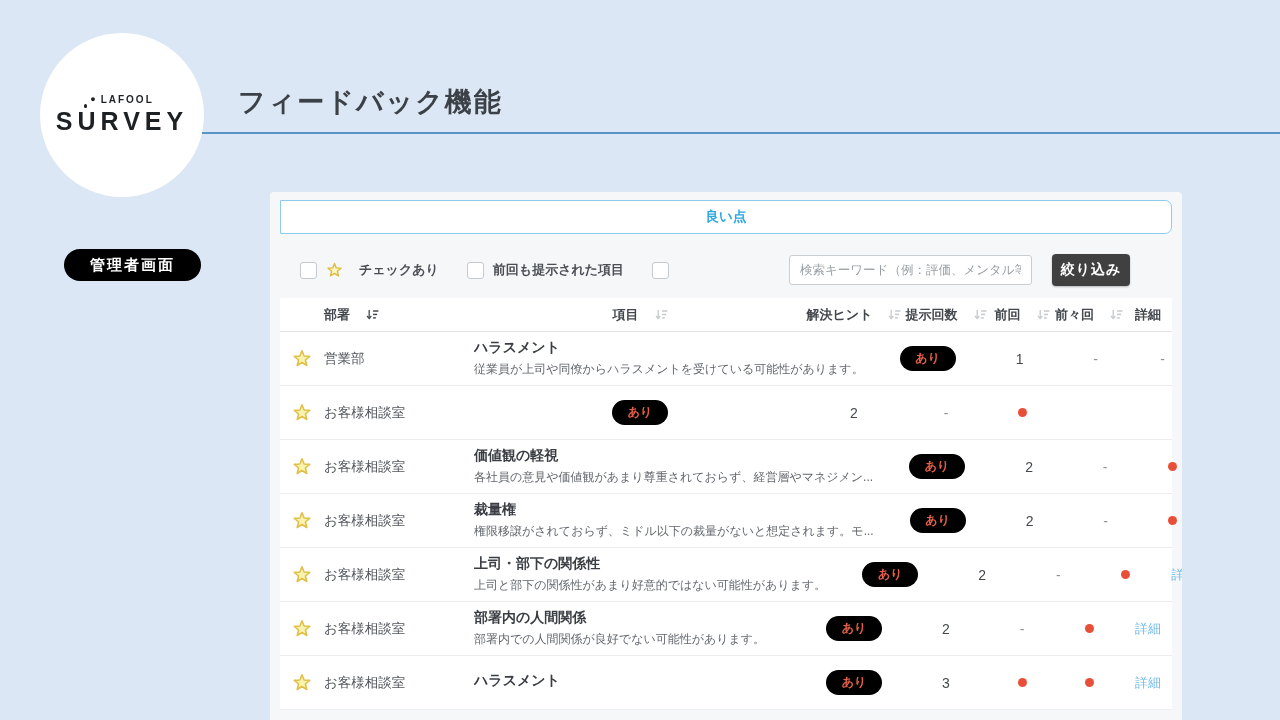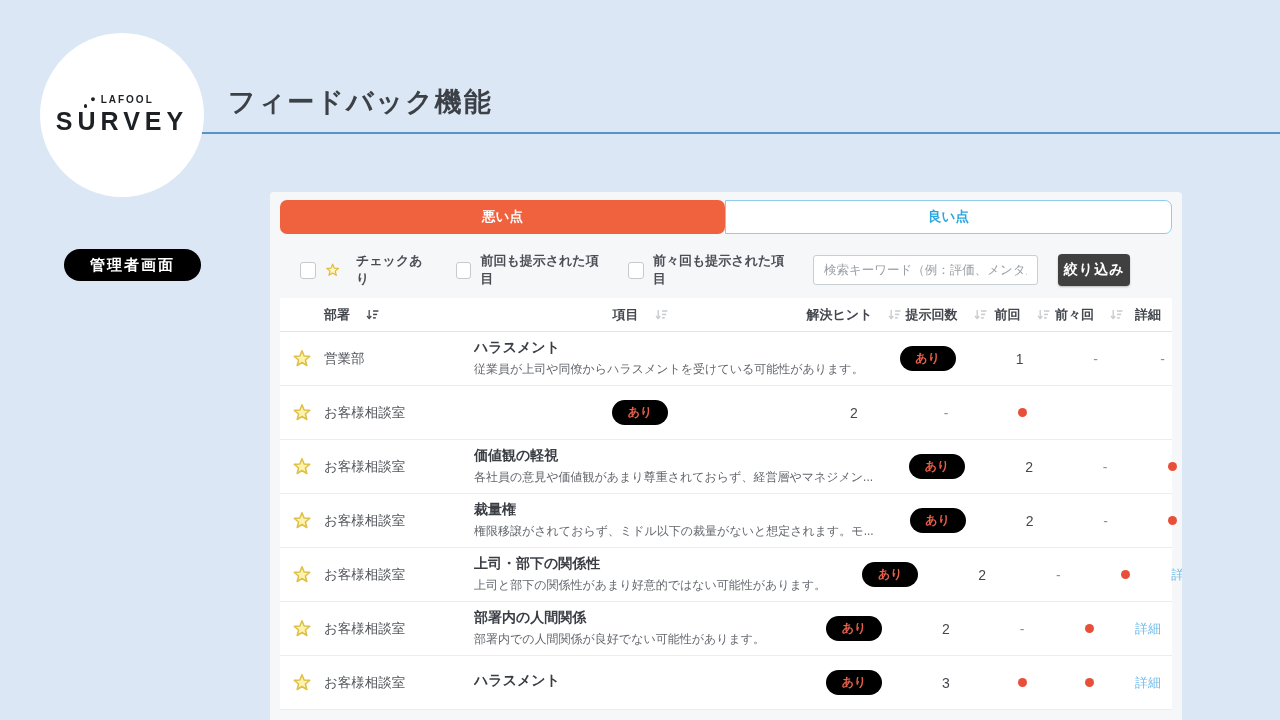--- a/index.html
+++ b/index.html
@@ -26,21 +26,21 @@
   .logo-small .dot-glyph { font-size:9px; line-height:1; }
   .logo-large {
     position:relative; margin-top:2px;
     font-size:25px; font-weight:600; letter-spacing:5px; color:#1e2124;
   }
   .logo-large .u-dot {
     position:absolute; top:-3px; left:28px; width:3.5px; height:3.5px;
     background:#1e2124; border-radius:50%;
   }
   .page-title {
-    position:absolute; left:228px; top:84px; z-index:2;
+    position:absolute; left:238px; top:84px; z-index:2;
     font-size:27px; font-weight:700; letter-spacing:2px; color:#3c4147;
   }
   .admin-badge {
     position:absolute; left:64px; top:249px; width:137px; height:32px;
     background:#000000; border-radius:16px; color:#ffffff;
     font-size:15px; font-weight:700; letter-spacing:2px;
     display:flex; align-items:center; justify-content:center;
   }
   
   .panel {
@@ -139,41 +139,39 @@
     <span>SURVEY</span>
   </div>
 </div>
 
 <h1 class="page-title">フィードバック機能</h1>
 <div class="admin-badge">管理者画面</div>
 
 <div class="panel">
 
   <div class="tabs">
-    <div class="tab active">悪い点</div>
     <div class="tab inactive">良い点</div>
   </div>
 
   <div class="filter-row">
     <div class="check-group">
       <span class="checkbox"></span>
       <span class="check-label">
         <svg class="filter-star" width="17" height="16" viewBox="0 0 20 19">
           <path d="M10 1.8l2.1 5.2 5.6.4-4.3 3.6 1.4 5.5-4.8-3-4.8 3 1.4-5.5L2.3 7.4l5.6-.4z" fill="#fdf7c0" stroke="#e0b93e" stroke-width="1.6" stroke-linejoin="round"></path>
         </svg>
         <span>チェックあり</span>
       </span>
     </div>
     <div class="check-group">
       <span class="checkbox"></span>
       <span class="check-label">前回も提示された項目</span>
     </div>
     <div class="check-group">
       <span class="checkbox"></span>
-      <span class="check-label">前々回も提示された項目</span>
     </div>
     <input class="search-input" type="text" placeholder="検索キーワード（例：評価、メンタル等）" style="">
     <button class="filter-button">絞り込み</button>
   </div>
 
 
   <div class="table">
     <div class="thead">
       <div class="th"></div>
       <div class="th left">

